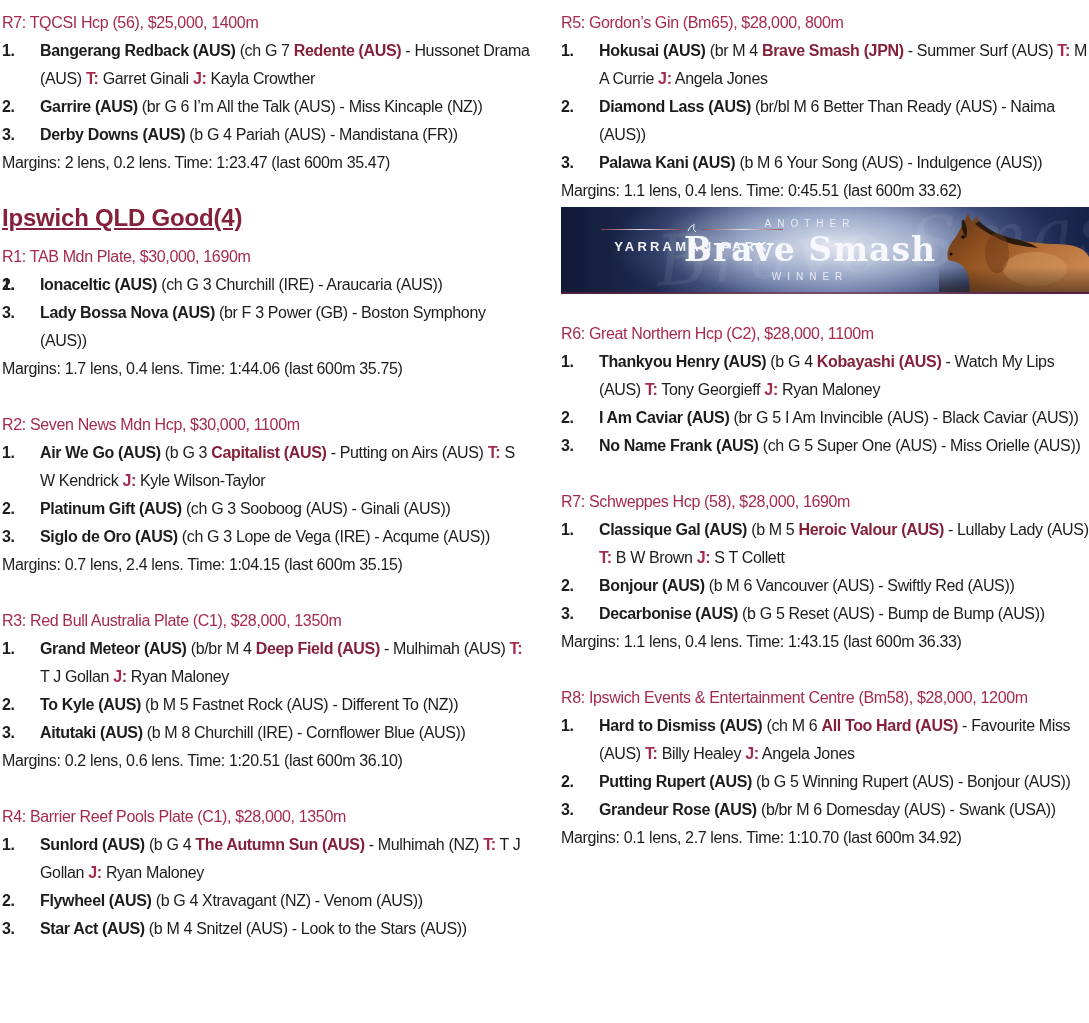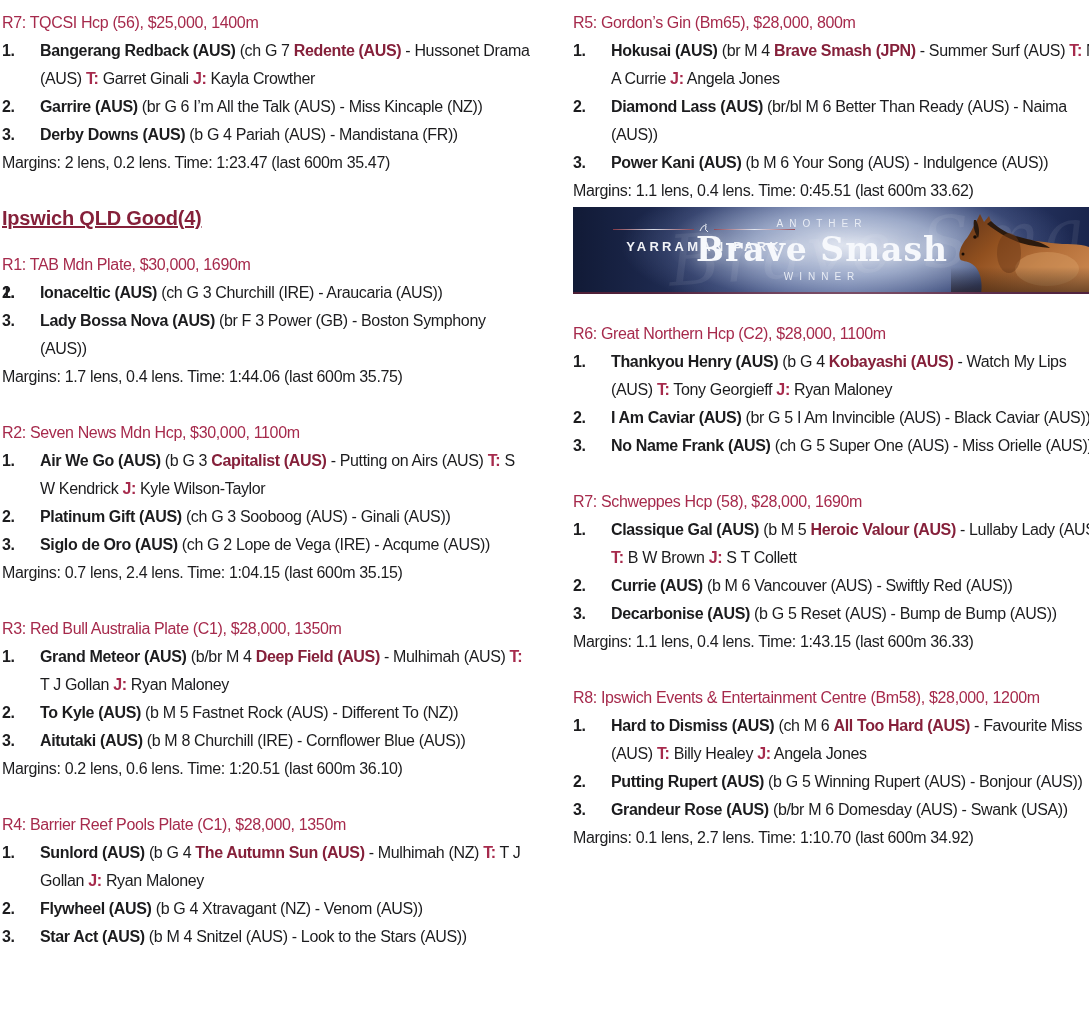--- a/index.html
+++ b/index.html
@@ -10,31 +10,31 @@
     font-family: "Liberation Sans", "DejaVu Sans", sans-serif;
     font-size: 16px; line-height: 28px;
     letter-spacing: -0.35px;
     color: var(--body-text, #1c1c1e);
     box-sizing: border-box;
     padding: 9px 0 0 2px;
   }
   .layout {
     display: grid;
     grid-template-columns: 531px 528px;
-    column-gap: 40px;
+    column-gap: 28px;
   }
   .race { margin-bottom: 28px; }
   [data-column] > .race:last-child { margin-bottom: 0; }
   .race-title { color: var(--race-heading, #a62a4c); }
   .section-heading {
-    font-size: 20px; line-height: 26px;
+    font-size: 24px; line-height: 26px;
     font-weight: 700;
     text-decoration: underline;
     color: var(--section-heading, #85203a);
-    margin: 0 0 20px 0;
+    margin: 0 0 12px 0;
     letter-spacing: -0.2px;
   }
   .result { position: relative; padding-left: 38px; }
   .result .num { position: absolute; left: 0; top: 0; font-weight: 700; }
   .nm { font-weight: 700; }
   .sire { font-weight: 700; color: var(--sire, #85203a); }
   .tj { font-weight: 700; color: var(--tj-label, #a62a4c); }
   .margins { }
 
   
@@ -130,21 +130,21 @@
         <div class="race-title">R1: TAB Mdn Plate, $30,000, 1690m</div>
         <div class="result"><span class="num">1.</span></div>
         <div class="result"><span class="num">2.</span><span><span class="nm">Ionaceltic (AUS)</span><span> (ch G 3 Churchill (IRE) - Araucaria (AUS))</span></span></div>
         <div class="result"><span class="num">3.</span><span><span class="nm">Lady Bossa Nova (AUS)</span><span> (br F 3 Power (GB) - Boston Symphony (AUS))</span></span></div>
         <div class="margins">Margins: 1.7 lens, 0.4 lens. Time: 1:44.06 (last 600m 35.75)</div>
       </div>
       <div class="race">
         <div class="race-title">R2: Seven News Mdn Hcp, $30,000, 1100m</div>
         <div class="result"><span class="num">1.</span><span><span class="nm">Air We Go (AUS)</span><span> (b G 3 </span><span class="sire">Capitalist (AUS)</span><span> - Putting on Airs (AUS) </span><span class="tj">T:</span><span> S W Kendrick </span><span class="tj">J:</span><span> Kyle Wilson-Taylor</span></span></div>
         <div class="result"><span class="num">2.</span><span><span class="nm">Platinum Gift (AUS)</span><span> (ch G 3 Sooboog (AUS) - Ginali (AUS))</span></span></div>
-        <div class="result"><span class="num">3.</span><span><span class="nm">Siglo de Oro (AUS)</span><span> (ch G 2 Lope de Vega (IRE) - Acqume (AUS))</span></span></div>
+        <div class="result"><span class="num">3.</span><span><span class="nm">Siglo de Oro (AUS)</span><span> (ch G 3 Lope de Vega (IRE) - Acqume (AUS))</span></span></div>
         <div class="margins">Margins: 0.7 lens, 2.4 lens. Time: 1:04.15 (last 600m 35.15)</div>
       </div>
       <div class="race">
         <div class="race-title">R3: Red Bull Australia Plate (C1), $28,000, 1350m</div>
         <div class="result"><span class="num">1.</span><span><span class="nm">Grand Meteor (AUS)</span><span> (b/br M 4 </span><span class="sire">Deep Field (AUS)</span><span> - Mulhimah (AUS) </span><span class="tj">T:</span><span> T J Gollan </span><span class="tj">J:</span><span> Ryan Maloney</span></span></div>
         <div class="result"><span class="num">2.</span><span><span class="nm">To Kyle (AUS)</span><span> (b M 5 Fastnet Rock (AUS) - Different To (NZ))</span></span></div>
         <div class="result"><span class="num">3.</span><span><span class="nm">Aitutaki (AUS)</span><span> (b M 8 Churchill (IRE) - Cornflower Blue (AUS))</span></span></div>
         <div class="margins">Margins: 0.2 lens, 0.6 lens. Time: 1:20.51 (last 600m 36.10)</div>
       </div>
       <div class="race">
@@ -154,21 +154,21 @@
         <div class="result"><span class="num">3.</span><span><span class="nm">Star Act (AUS)</span><span> (b M 4 Snitzel (AUS) - Look to the Stars (AUS))</span></span></div>
       </div>
     </div>
 
   <div>
     <div data-column="right_top">
         <div class="race">
           <div class="race-title">R5: Gordon’s Gin (Bm65), $28,000, 800m</div>
           <div class="result"><span class="num">1.</span><span><span class="nm">Hokusai (AUS)</span><span> (br M 4 </span><span class="sire">Brave Smash (JPN)</span><span> - Summer Surf (AUS) </span><span class="tj">T:</span><span> M A Currie </span><span class="tj">J:</span><span> Angela Jones</span></span></div>
           <div class="result"><span class="num">2.</span><span><span class="nm">Diamond Lass (AUS)</span><span> (br/bl M 6 Better Than Ready (AUS) - Naima (AUS))</span></span></div>
-          <div class="result"><span class="num">3.</span><span><span class="nm">Power Kani (AUS)</span><span> (b M 6 Your Song (AUS) - Indulgence (AUS))</span></span></div>
+          <div class="result"><span class="num">3.</span><span><span class="nm">Palawa Kani (AUS)</span><span> (b M 6 Your Song (AUS) - Indulgence (AUS))</span></span></div>
           <div class="margins">Margins: 1.1 lens, 0.4 lens. Time: 0:45.51 (last 600m 33.62)</div>
         </div>
       </div>
 
     <div class="banner">
       <div class="watermark">Brave Smash</div>
 
       <div class="yp">
         <div class="yp-rule">
           <span class="rule-line"></span>
@@ -227,21 +227,21 @@
     <div data-column="right_bottom">
         <div class="race">
           <div class="race-title">R6: Great Northern Hcp (C2), $28,000, 1100m</div>
           <div class="result"><span class="num">1.</span><span><span class="nm">Thankyou Henry (AUS)</span><span> (b G 4 </span><span class="sire">Kobayashi (AUS)</span><span> - Watch My Lips (AUS) </span><span class="tj">T:</span><span> Tony Georgieff </span><span class="tj">J:</span><span> Ryan Maloney</span></span></div>
           <div class="result"><span class="num">2.</span><span><span class="nm">I Am Caviar (AUS)</span><span> (br G 5 I Am Invincible (AUS) - Black Caviar (AUS))</span></span></div>
           <div class="result"><span class="num">3.</span><span><span class="nm">No Name Frank (AUS)</span><span> (ch G 5 Super One (AUS) - Miss Orielle (AUS))</span></span></div>
         </div>
         <div class="race">
           <div class="race-title">R7: Schweppes Hcp (58), $28,000, 1690m</div>
           <div class="result"><span class="num">1.</span><span><span class="nm">Classique Gal (AUS)</span><span> (b M 5 </span><span class="sire">Heroic Valour (AUS)</span><span> - Lullaby Lady (AUS) </span><span class="tj">T:</span><span> B W Brown </span><span class="tj">J:</span><span> S T Collett</span></span></div>
-          <div class="result"><span class="num">2.</span><span><span class="nm">Currie (AUS)</span><span> (b M 6 Vancouver (AUS) - Swiftly Red (AUS))</span></span></div>
+          <div class="result"><span class="num">2.</span><span><span class="nm">Bonjour (AUS)</span><span> (b M 6 Vancouver (AUS) - Swiftly Red (AUS))</span></span></div>
           <div class="result"><span class="num">3.</span><span><span class="nm">Decarbonise (AUS)</span><span> (b G 5 Reset (AUS) - Bump de Bump (AUS))</span></span></div>
           <div class="margins">Margins: 1.1 lens, 0.4 lens. Time: 1:43.15 (last 600m 36.33)</div>
         </div>
         <div class="race">
           <div class="race-title">R8: Ipswich Events &amp; Entertainment Centre (Bm58), $28,000, 1200m</div>
           <div class="result"><span class="num">1.</span><span><span class="nm">Hard to Dismiss (AUS)</span><span> (ch M 6 </span><span class="sire">All Too Hard (AUS)</span><span> - Favourite Miss (AUS) </span><span class="tj">T:</span><span> Billy Healey </span><span class="tj">J:</span><span> Angela Jones</span></span></div>
           <div class="result"><span class="num">2.</span><span><span class="nm">Putting Rupert (AUS)</span><span> (b G 5 Winning Rupert (AUS) - Bonjour (AUS))</span></span></div>
           <div class="result"><span class="num">3.</span><span><span class="nm">Grandeur Rose (AUS)</span><span> (b/br M 6 Domesday (AUS) - Swank (USA))</span></span></div>
           <div class="margins">Margins: 0.1 lens, 2.7 lens. Time: 1:10.70 (last 600m 34.92)</div>
         </div>

